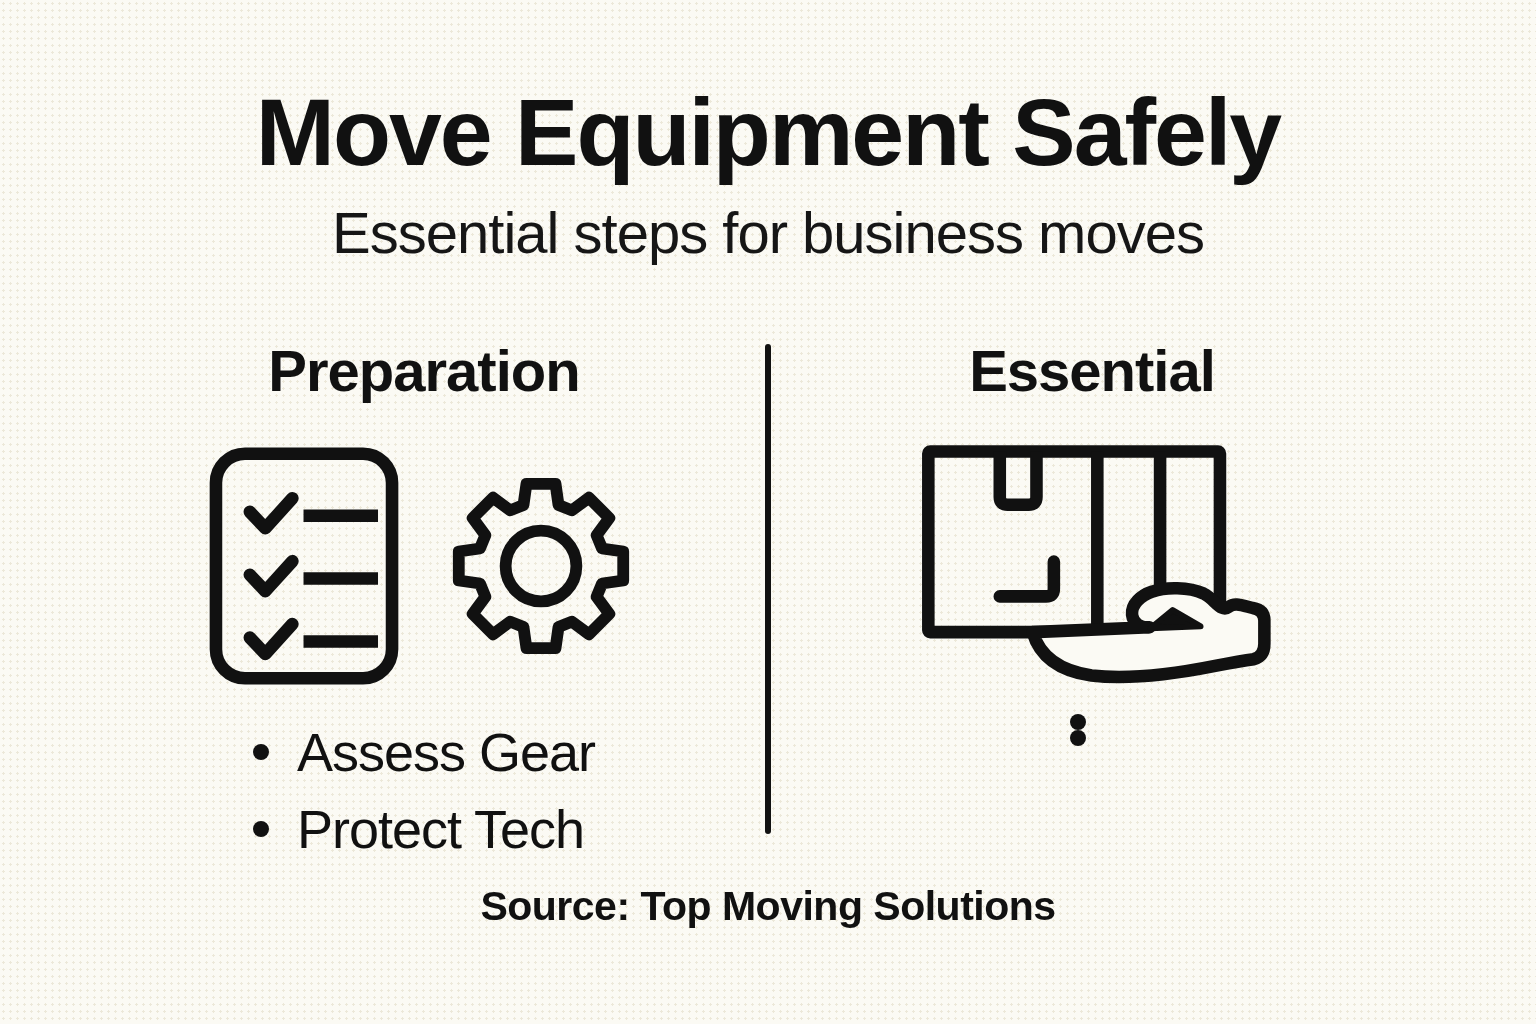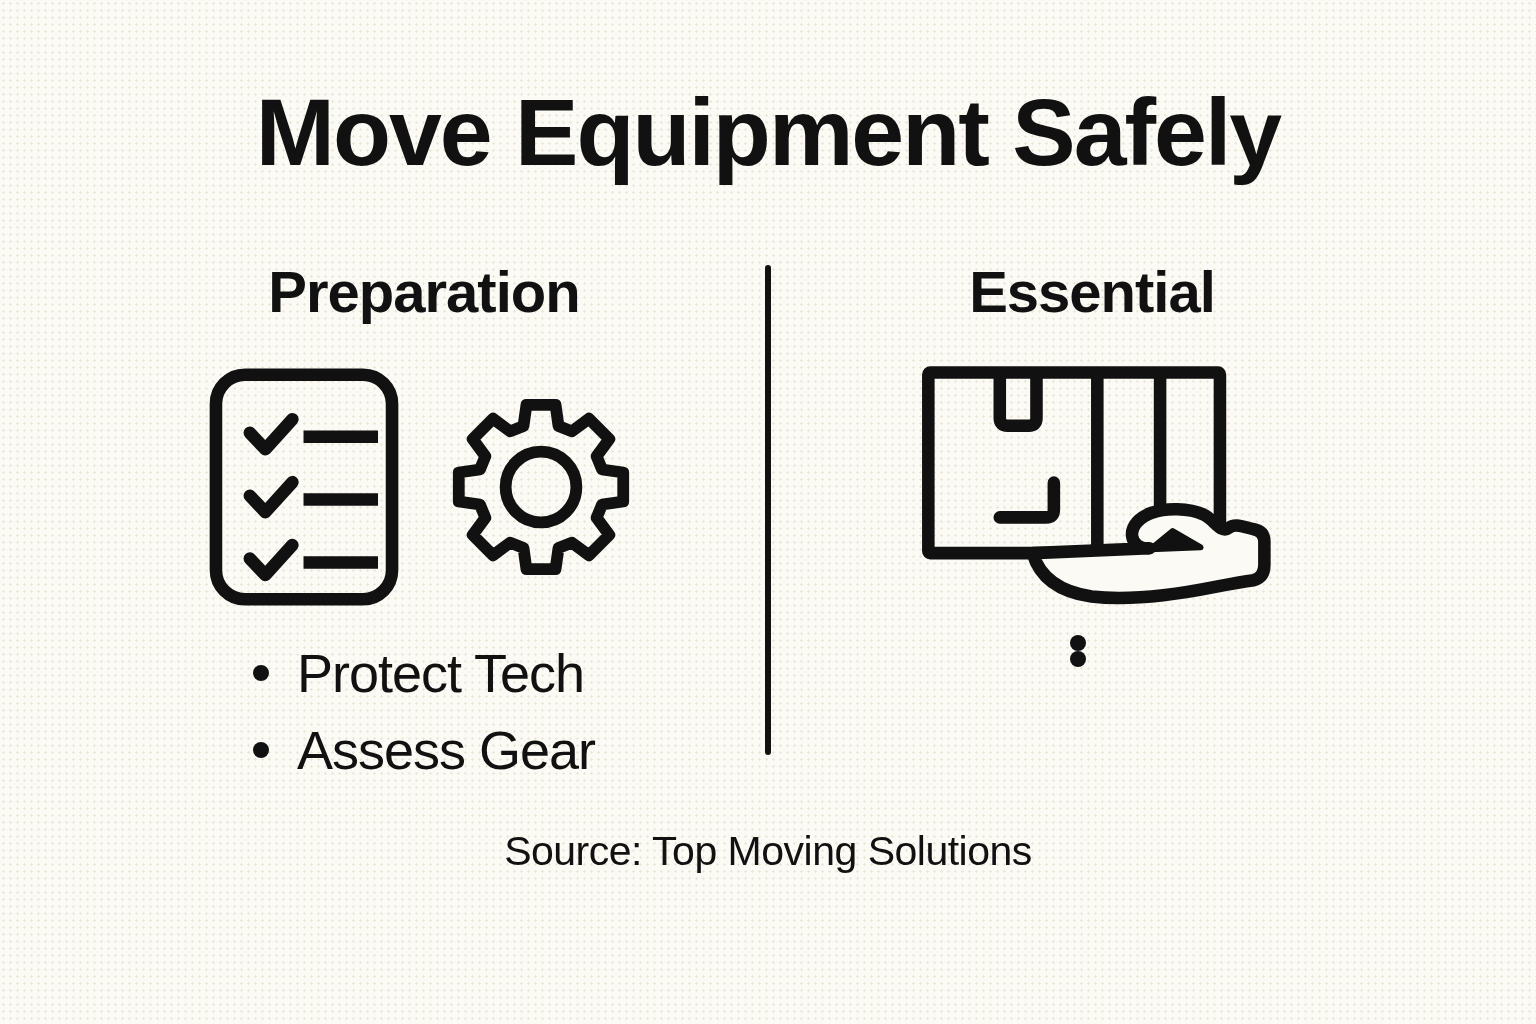--- a/index.html
+++ b/index.html
@@ -71,32 +71,33 @@
   }
   .bullet-dot {
     width:16px; height:16px;
     border-radius:50%;
     background:#111111;
     margin-right:28px;
     flex:0 0 auto;
   }
 
   .source {
-    margin-top:40px;
+    margin-top:16px;
     font-size:41px;
-    font-weight:400;
+    font-weight:700;
     letter-spacing:-0.5px;
   }
 </style>
 </head>
 <body>
 
 <div class="canvas">
 
   <h1 class="title">Move Equipment Safely</h1>
+  <div class="subtitle">Essential steps for business moves</div>
 
   <div class="columns">
     <div class="divider"></div>
 
     <section class="col left">
       <h2>Preparation</h2>
 
       <div class="icons">
 
         <svg width="190" height="238" viewBox="0 0 196 246" fill="none" stroke="#111111" stroke-width="13">
@@ -118,25 +119,25 @@
                    L38.7 66 L24.7 47.2 L47.2 24.7 L66 38.7
                    L80.7 32.7 L84 9.4 L116 9.4 L119.3 32.7
                    L134 38.7 L152.8 24.7 L175.3 47.2 L161.3 66 Z"></path>
           <circle cx="100" cy="100" r="39"></circle>
         </svg>
       </div>
 
       <ul class="bullets">
         <li>
           <span class="bullet-dot"></span>
-          <span>Protect Tech</span>
+          <span>Assess Gear</span>
         </li>
         <li>
           <span class="bullet-dot"></span>
-          <span>Assess Gear</span>
+          <span>Protect Tech</span>
         </li>
       </ul>
     </section>
 
     <section class="col right">
       <h2>Essential</h2>
 
       <div class="icons">
 
         <svg width="372" height="253" viewBox="0 0 385 262" fill="none" stroke="#111111" stroke-width="13">

